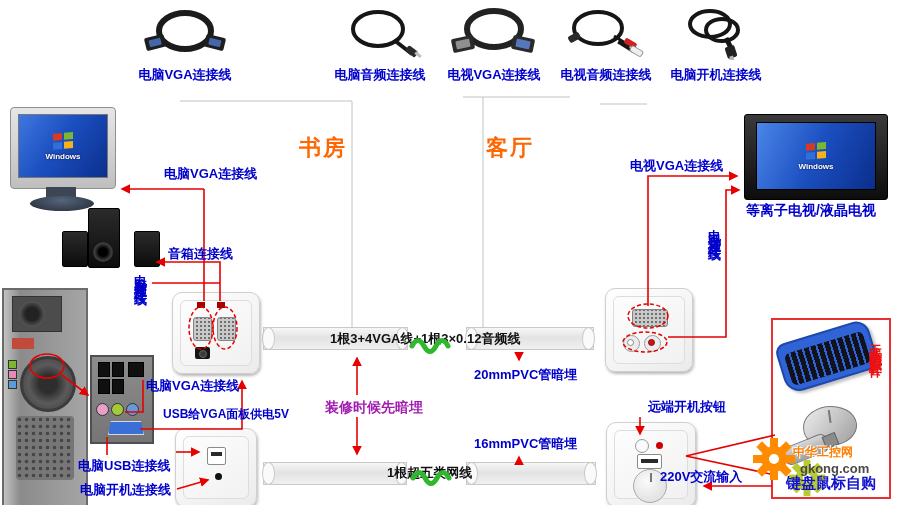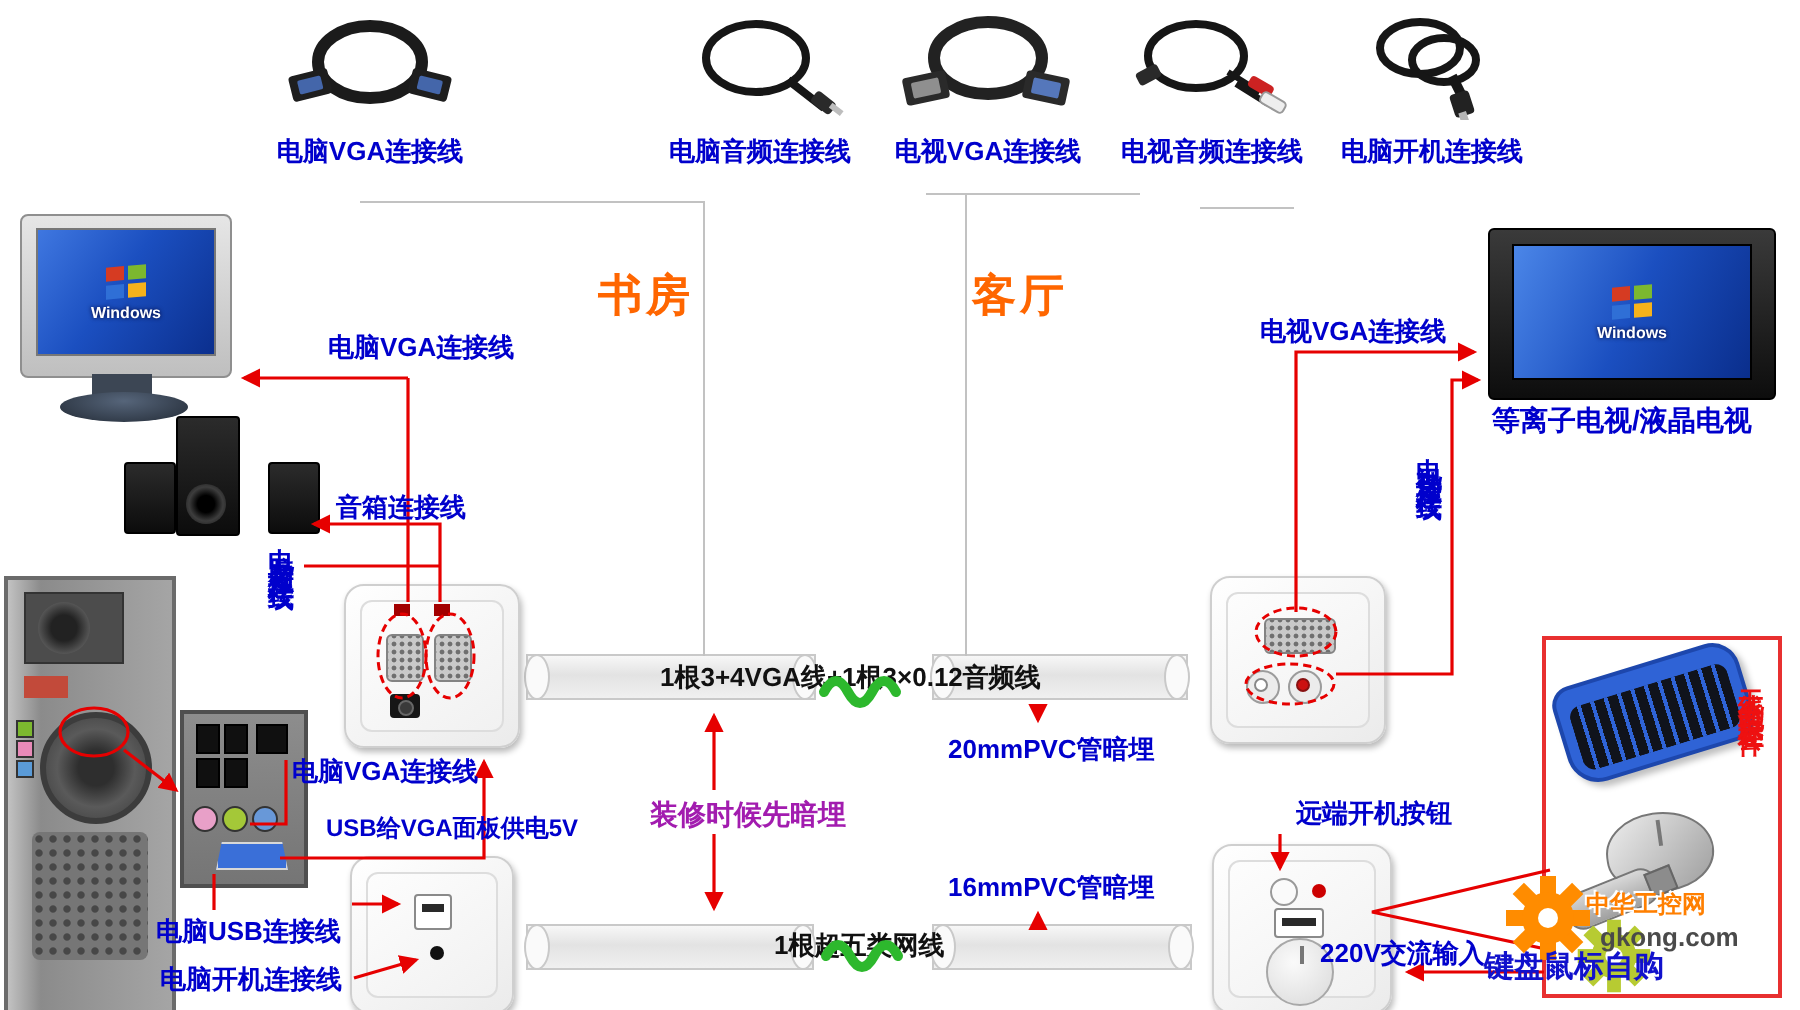--- a/index.html
+++ b/index.html
@@ -287,21 +287,21 @@
         <rect x="-4" y="-21" width="8" height="42"></rect>
         <rect x="-4" y="-21" width="8" height="42" transform="rotate(45)"></rect>
         <rect x="-4" y="-21" width="8" height="42" transform="rotate(90)"></rect>
         <rect x="-4" y="-21" width="8" height="42" transform="rotate(135)"></rect>
         <circle r="13"></circle>
         <circle r="5" fill="#fff"></circle>
       </g>
   </svg>
   <div class="wm-brand" style="left:793px;top:444px;">中华工控网</div>
   <div class="wm-site" style="left:800px;top:461px;">gkong.com</div>
-  <div class="selfbuy" style="left:742px;top:474px;">键盘鼠标自购</div>
+  <div class="selfbuy" style="left:786px;top:474px;">键盘鼠标自购</div>
 
   <svg class="overlay" width="900" height="505">
     <defs>
       <marker id="arr" markerWidth="8" markerHeight="8" refX="5" refY="3" orient="auto" markerUnits="strokeWidth">
         <path d="M0 0 L6 3 L0 6 Z" fill="#e60000"></path>
       </marker>
     </defs>
 
     <g stroke="#c2c2c2" stroke-width="1" fill="none">
       <path d="M180 101 H352 V328"></path>

